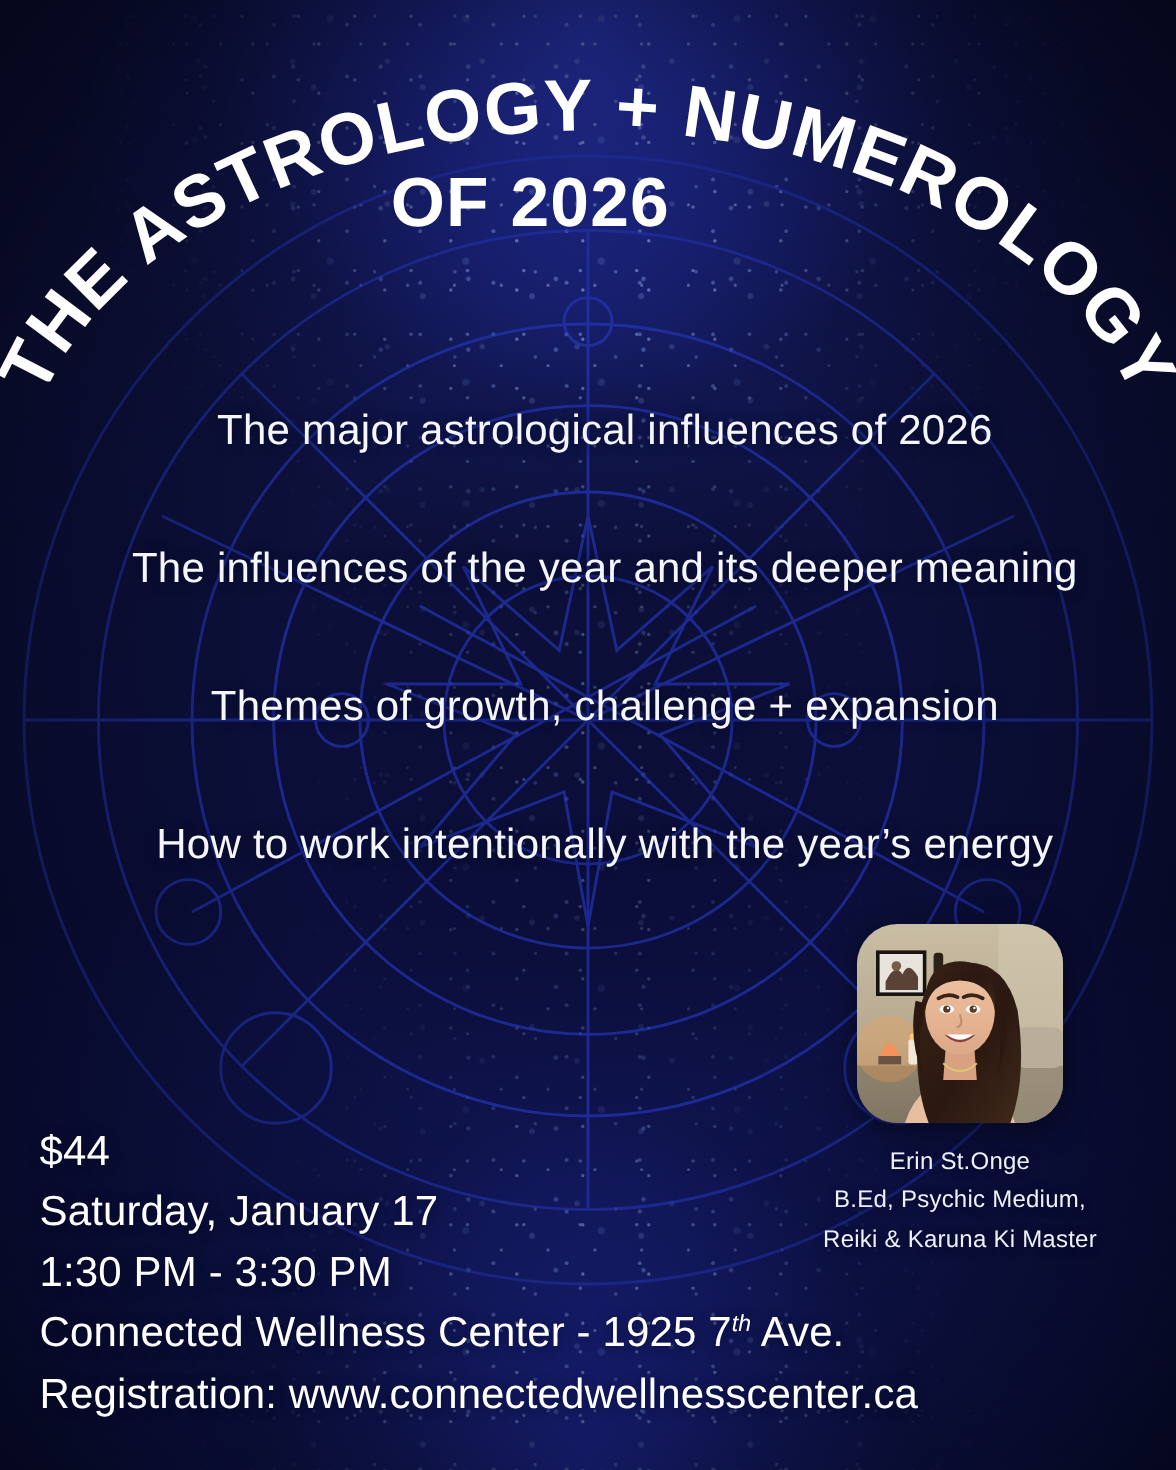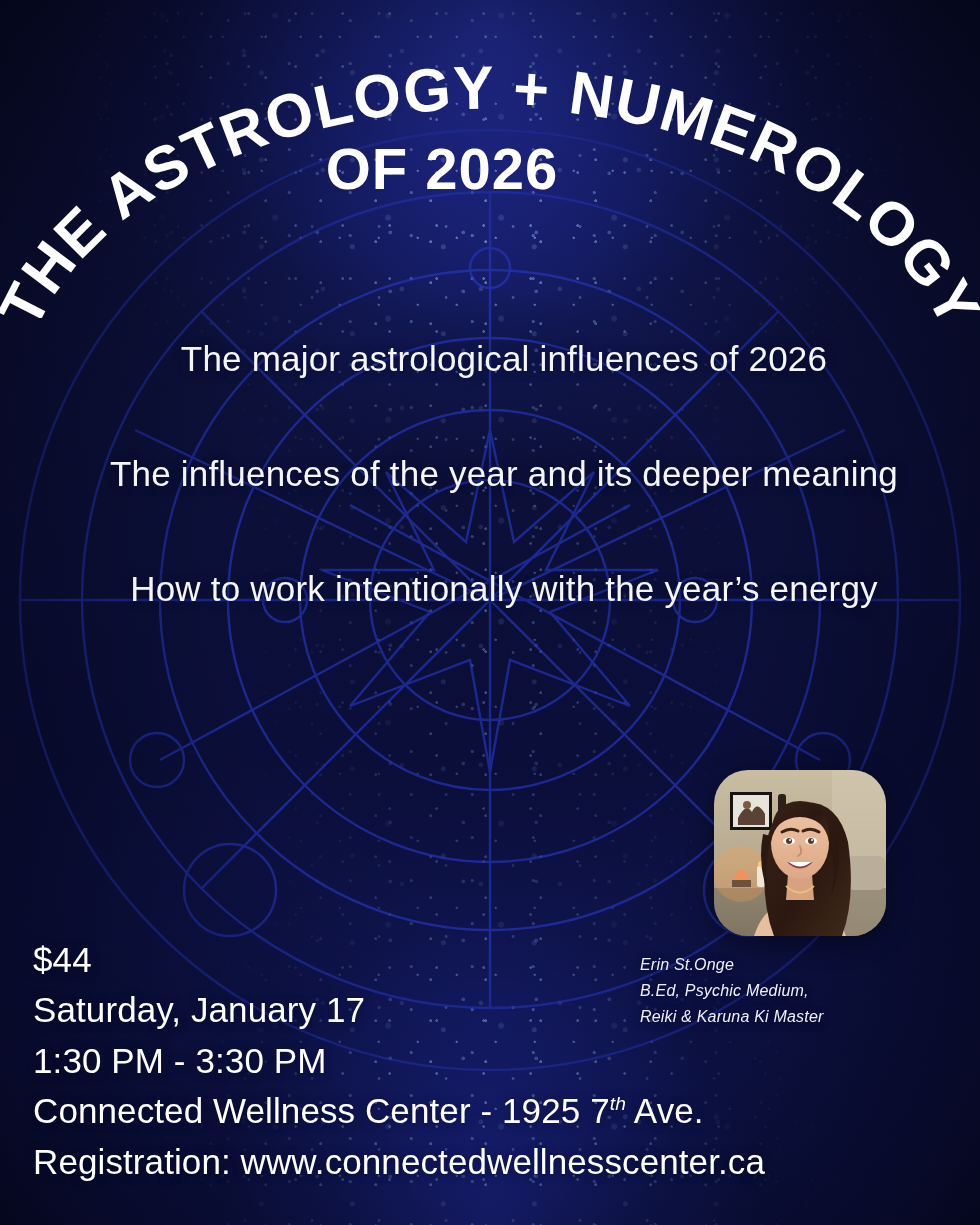--- a/index.html
+++ b/index.html
@@ -157,27 +157,27 @@
     overflow: hidden;
     box-shadow: 0 6px 26px rgba(0,0,0,0.45);
   }
   .portrait svg { display: block; width: 100%; height: 100%; }
 
   .presenter {
     position: absolute;
     left: 640px;
     top: 952px;
     width: 320px;
+    text-align: center;
     color: #eef0fa;
-    font-size: 16px;
+    font-size: 20px;
     font-weight: 300;
     line-height: 1.62;
     letter-spacing: 0.2px;
     text-shadow: 0 1px 8px rgba(5,8,40,0.7);
-    font-style: italic;
   }
 
   
   .details {
     position: absolute;
     left: 33px;
     bottom: 38px;
     color: #ffffff;
     font-size: 35px;
     font-weight: 300;
@@ -240,20 +240,21 @@
     <text text-anchor="middle" dy="0">
       <textPath href="#arcPath" xlink:href="#arcPath" startOffset="50%">THE ASTROLOGY + NUMEROLOGY</textPath>
     </text>
   </svg>
 
   <div class="title-sub">OF 2026</div>
 
   <div class="bullets">
     <p class="bullet-line">The major astrological influences of 2026</p>
     <p class="bullet-line">The influences of the year and its deeper meaning</p>
+    <p class="bullet-line">Themes of growth, challenge + expansion</p>
     <p class="bullet-line">How to work intentionally with the year’s energy</p>
   </div>
 
   <div class="portrait">
     <svg viewBox="0 0 172 166" preserveAspectRatio="xMidYMid slice">
       <defs>
         <linearGradient id="wallG" x1="0" y1="0" x2="0" y2="1">
           <stop offset="0%" stop-color="#c9bda4"></stop>
           <stop offset="60%" stop-color="#b5a88f"></stop>
           <stop offset="100%" stop-color="#8f8470"></stop>

